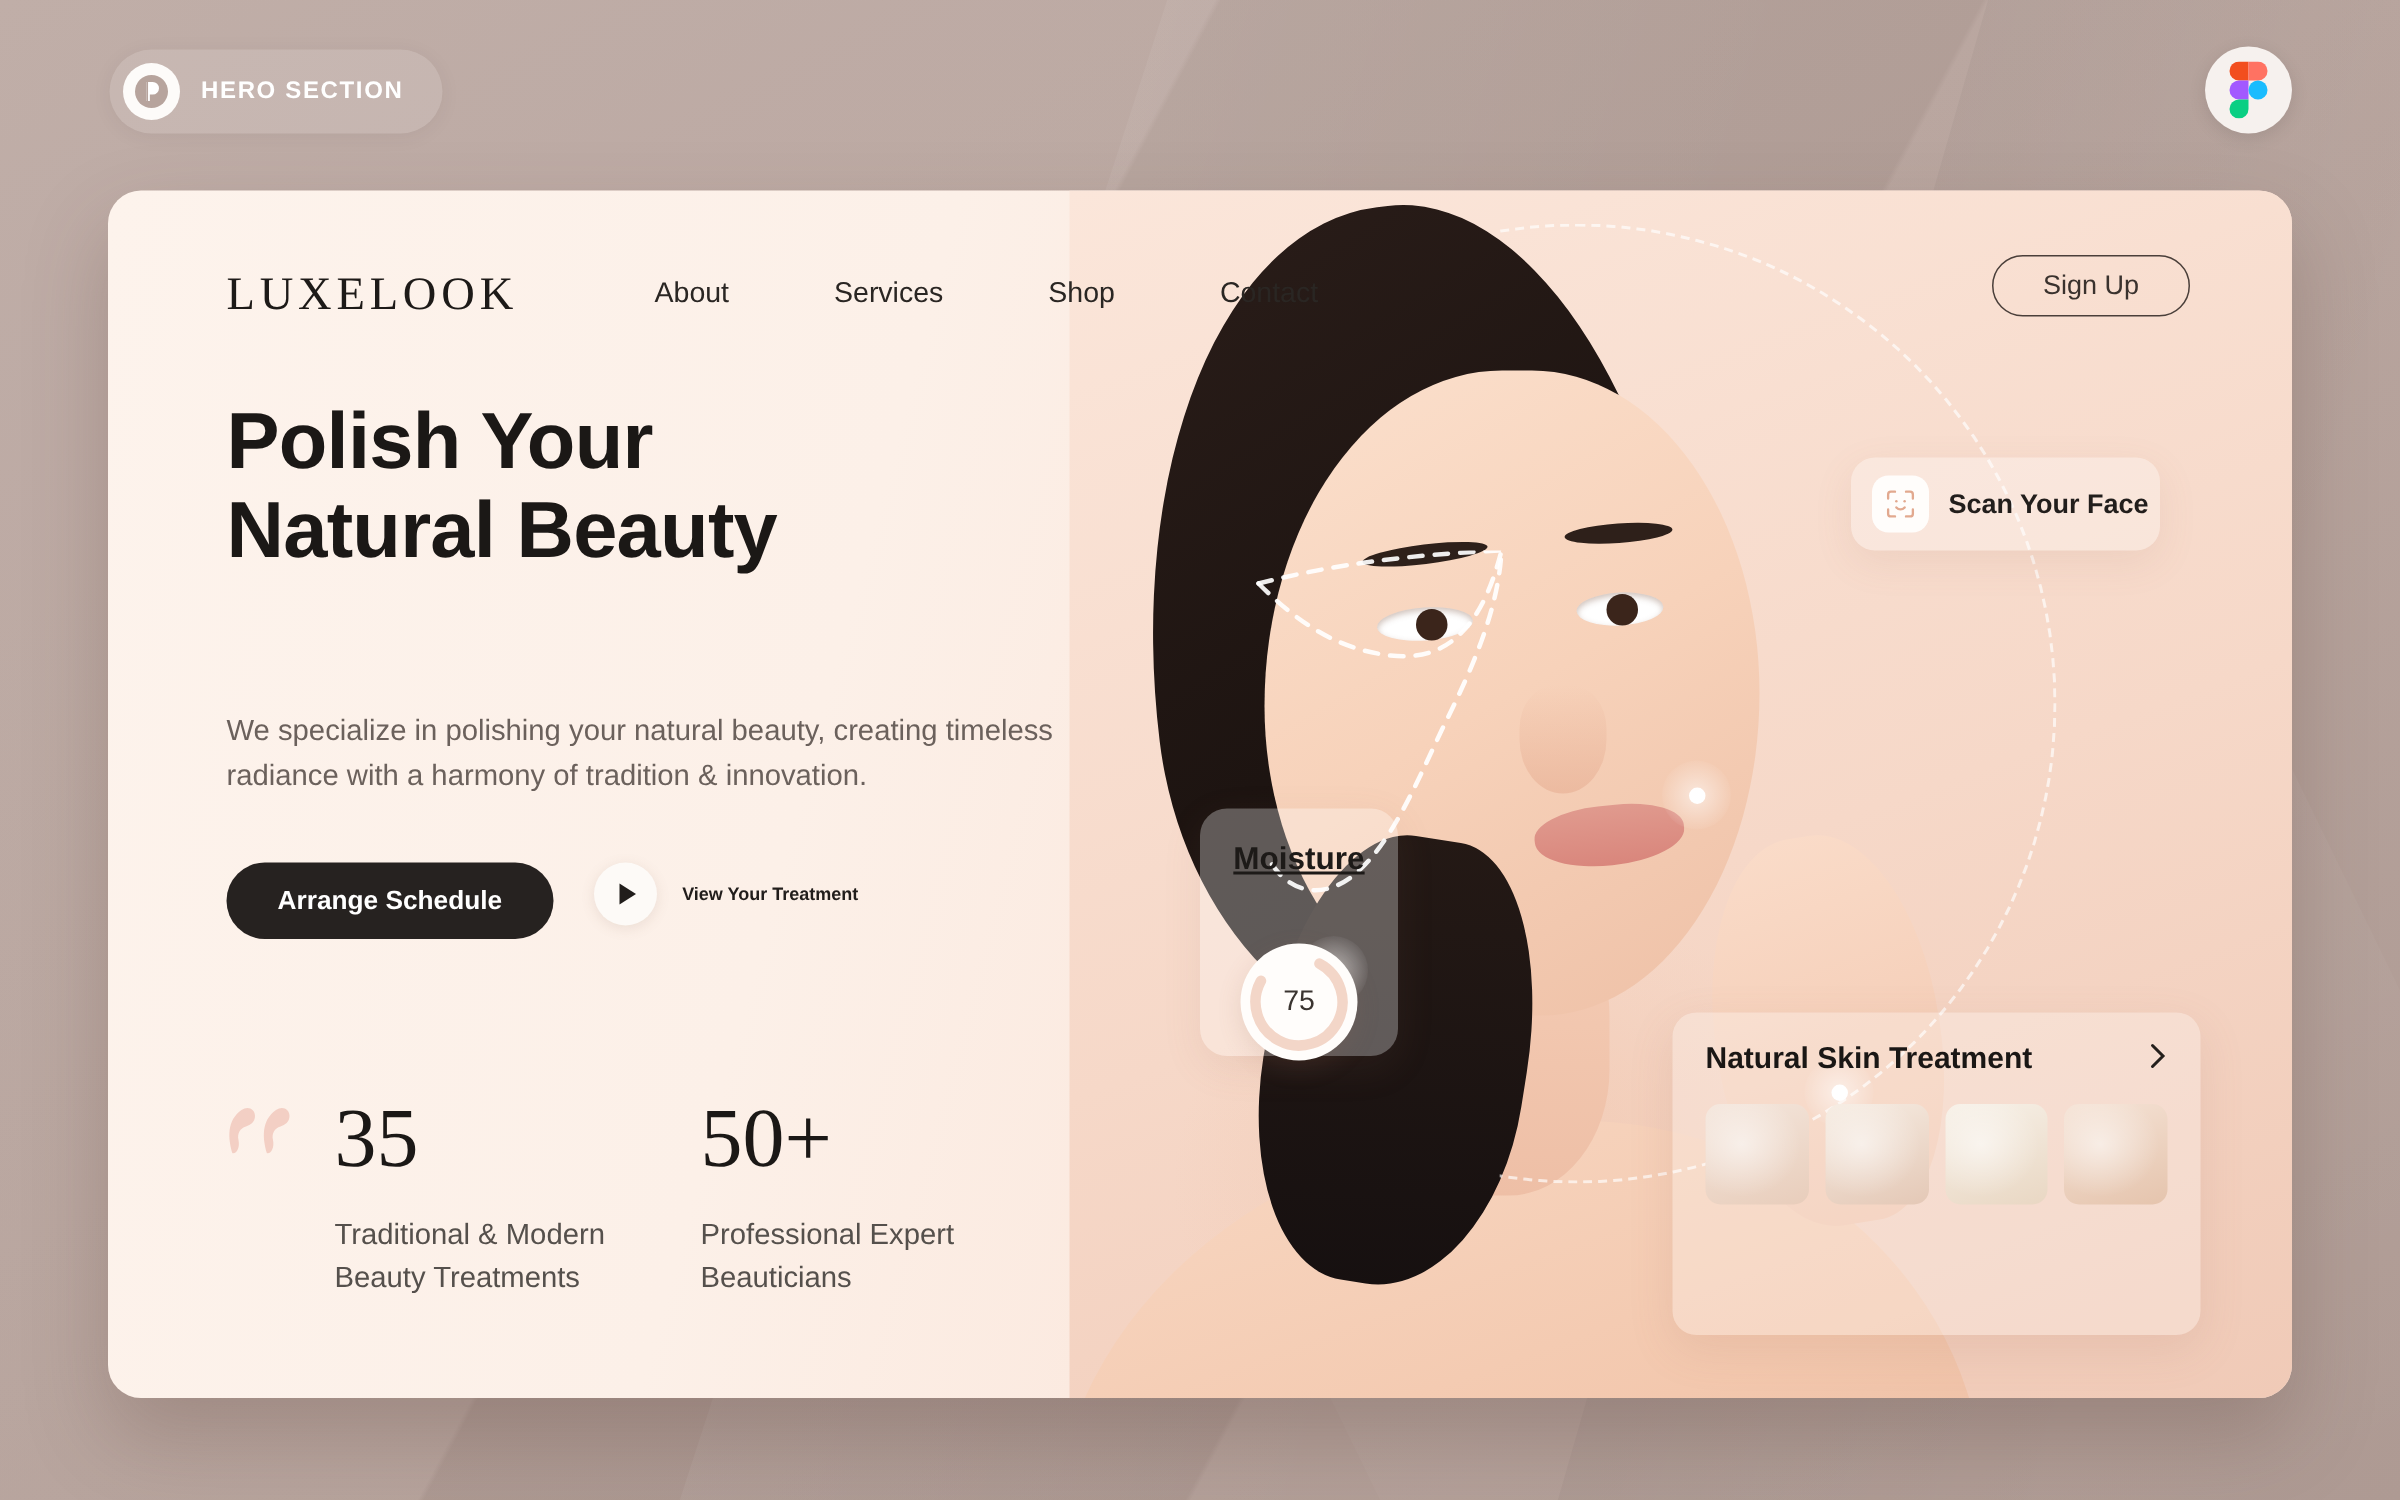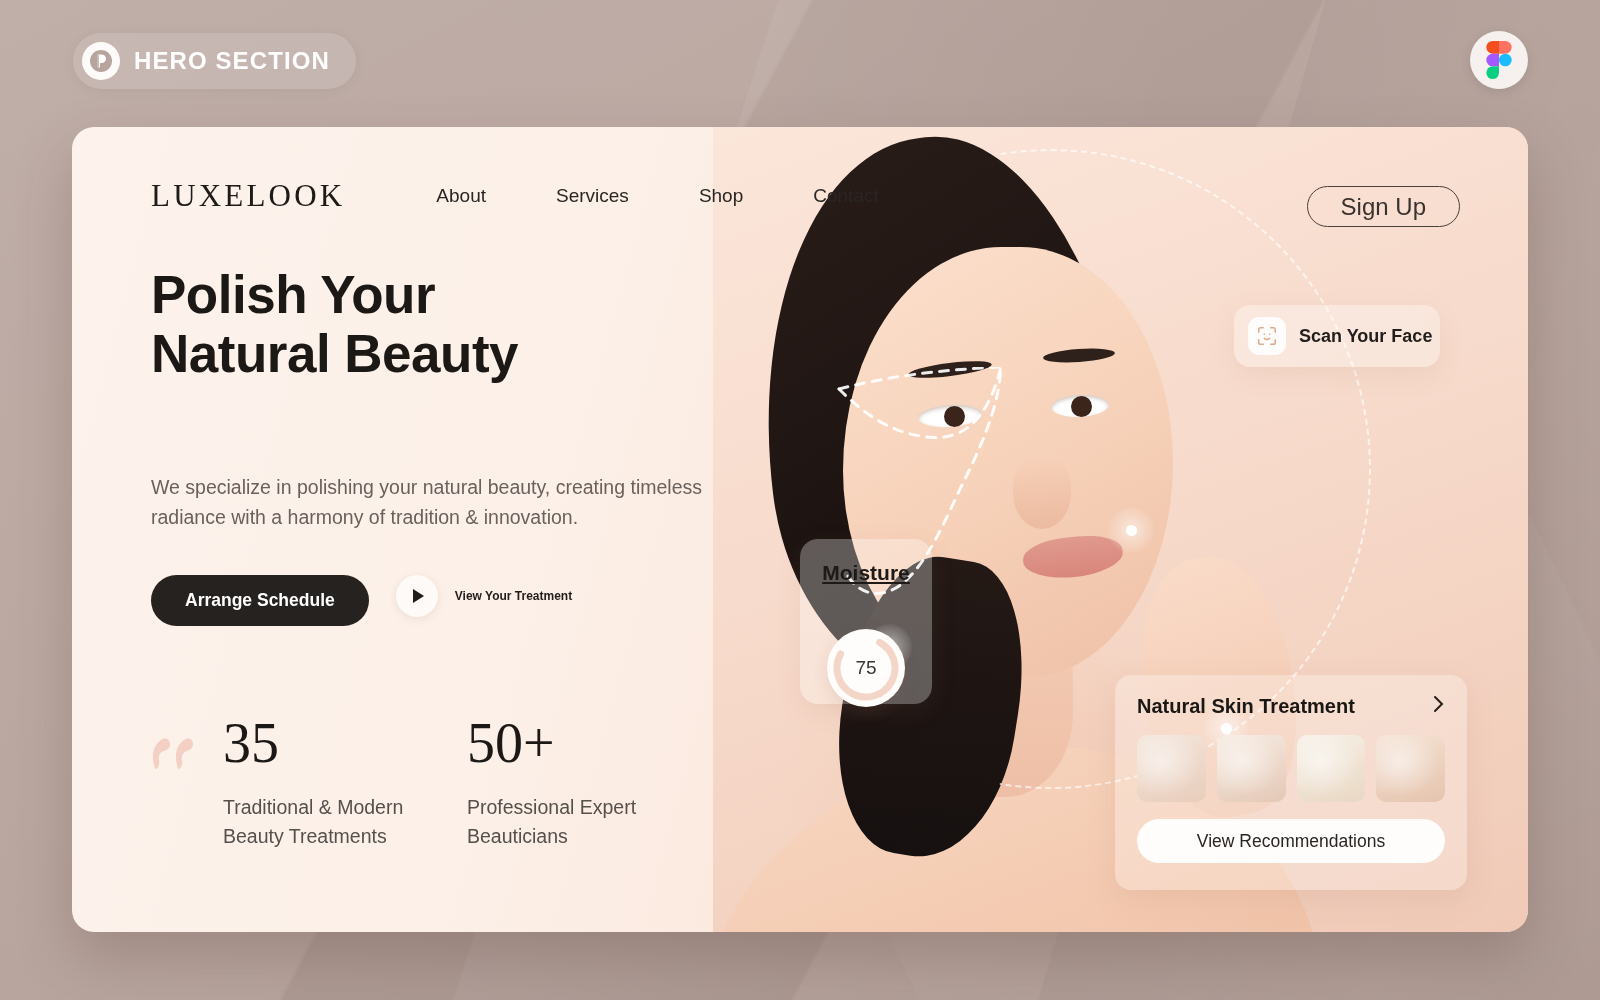--- a/index.html
+++ b/index.html
@@ -22,21 +22,21 @@
   
   .badge{
     position:absolute; left:73px; top:33px; height:56px; display:flex; align-items:center;
     gap:14px; padding:0 26px 0 9px; border-radius:28px;
     background:rgba(255,255,255,0.13); box-shadow:0 2px 14px rgba(0,0,0,0.05);
   }
   .badge-logo{
     width:38px;height:38px;border-radius:50%;background:#fdfbf9;
     display:flex;align-items:center;justify-content:center;flex:none;
   }
-  .badge-label{ color:#fff; font-size:24px; font-weight:bold; letter-spacing:1.1px; }
+  .badge-label{ color:#fff; font-size:16px; font-weight:bold; letter-spacing:1.1px; }
 
   .figma-badge{
     position:absolute; right:72px; top:31px; width:58px;height:58px;border-radius:50%;
     background:#f6f1ee; display:flex;align-items:center;justify-content:center;
     box-shadow:0 3px 12px rgba(0,0,0,0.10);
   }
 
   
   .hero{
     position:absolute; left:72px; top:127px; width:1456px; height:805px;
@@ -118,21 +118,21 @@
 
   
   .nav{ position:absolute; left:79px; top:51px; display:flex; align-items:center; gap:0; }
   .logo{ font-family:"Liberation Serif", serif; font-size:31px; letter-spacing:3.2px; color:#1d1a18; }
   .nav-links{ display:flex; gap:0; margin-left:56px; }
   .nav-links a{ color:#2a2623; font-size:19px; text-decoration:none; padding:0 35px; }
 
   .signup{
     position:absolute; right:68px; top:43px; height:41px; padding:0 33px;
     border:1.4px solid #4a3f3a; border-radius:22px; background:transparent;
-    color:#3a322e; font-size:24px; display:flex; align-items:center; cursor:pointer;margin-top:16px;
+    color:#3a322e; font-size:18px; display:flex; align-items:center; cursor:pointer;
   }
 
   .headline{
     position:absolute; left:79px; top:138px; width:660px;
     font-family:Liberation Sans, sans-serif; font-size:53px; line-height:1.12;
     color:#1b1816; letter-spacing:-0.5px;
   }
   .subcopy{
     position:absolute; left:79px; top:345px; width:560px;
     font-size:19.5px; line-height:1.55; color:#6b615c;
@@ -151,21 +151,21 @@
   }
   .play::after{
     content:""; width:0;height:0; border-left:11px solid #211d1b;
     border-top:7px solid transparent; border-bottom:7px solid transparent; margin-left:3px;
   }
   .btn-ghost span{ font-size:12px; font-weight:bold; color:#211d1b; }
 
   .stats{ position:absolute; left:79px; top:588px; display:flex; align-items:flex-start; }
   .quote-icon{ margin-top:20px; margin-right:26px; }
   .stat{ width:244px; }
-  .stat-num{ font-family:"Liberation Serif", serif; font-size:56px; color:#1b1816; line-height:1; }
+  .stat-num{ font-family:"Liberation Serif", serif; font-size:56px; color:#1b1816; line-height:1;margin-top:16px; }
   .stat-label{ margin-top:22px; font-size:19.5px; line-height:1.5; color:#55504c; }
 
   
   .card-scan{
     position:absolute; left:1162px; top:178px; width:206px; height:62px;
     border-radius:16px; background:rgba(255,255,255,0.30);
     display:flex; align-items:center; gap:13px; padding-left:14px;
     box-shadow:0 8px 26px rgba(160,110,90,.10);
   }
   .scan-ico{
@@ -352,16 +352,15 @@
           <path d="M3 3l7 7-7 7"></path>
         </svg>
       </span>
     </div>
     <div class="thumbs">
       <span class="thumb t1"></span>
       <span class="thumb t2"></span>
       <span class="thumb t3"></span>
       <span class="thumb t4"></span>
     </div>
-    <button class="btn-rec">View Recommendations</button>
   </div>
 
 </div>
 
 </body></html>

